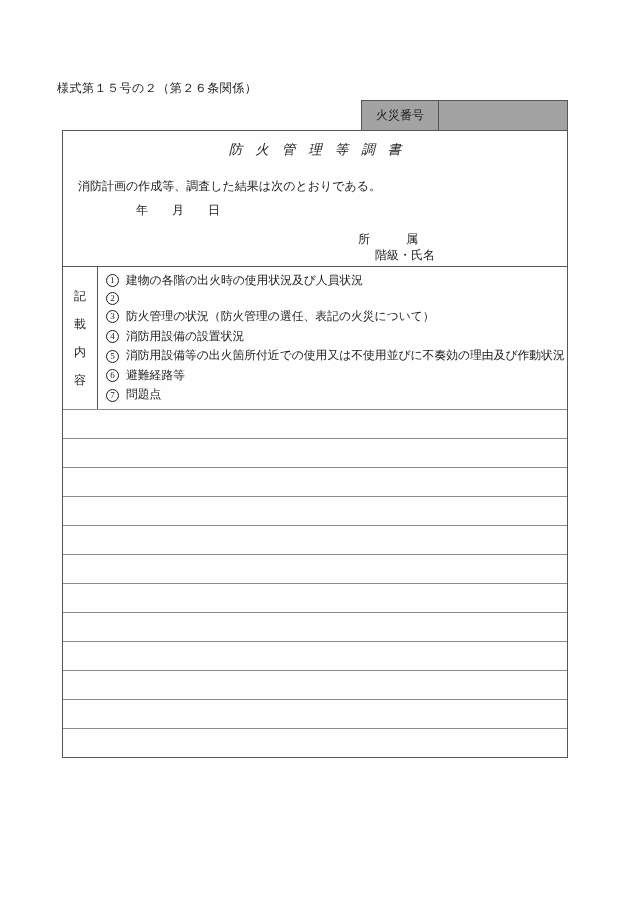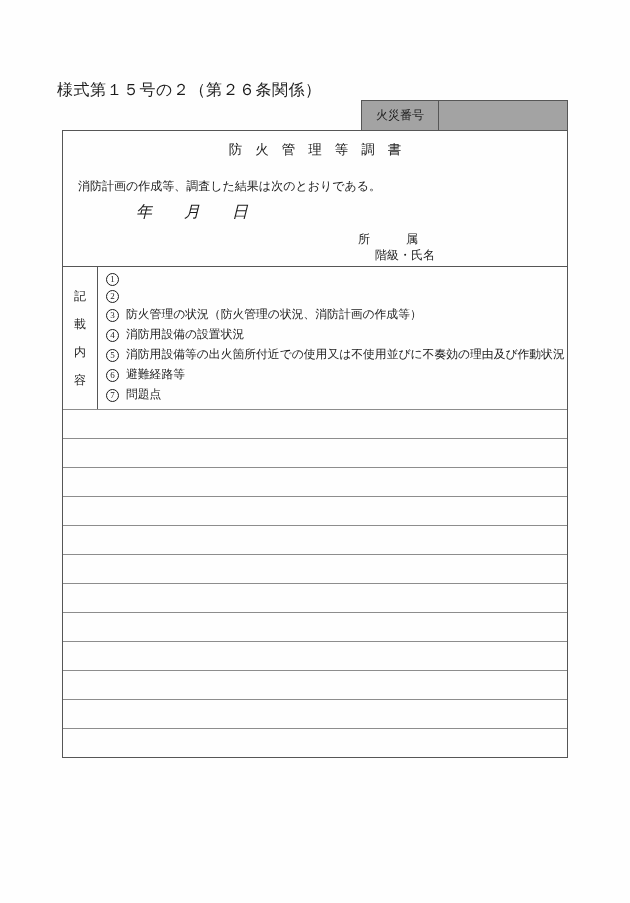--- a/index.html
+++ b/index.html
@@ -9,21 +9,21 @@
     height: 903px;
     background: #fefefe;
     font-family: "Liberation Serif", "DejaVu Serif", serif;
     color: #1c1c1c;
     overflow: hidden;
   }
   .form-label {
     position: absolute;
     left: 57px;
     top: 80px;
-    font-size: 16px;
+    font-size: 12px;
     letter-spacing: 0.5px;
     white-space: nowrap;
   }
   .fire-num-box {
     position: absolute;
     left: 361px;
     top: 100px;
     width: 207px;
     height: 31px;
     border: 1px solid #565656;
@@ -62,35 +62,35 @@
   .form-title {
     position: absolute;
     left: 0;
     right: 0;
     top: 10px;
     text-align: center;
     font-size: 13.5px;
     letter-spacing: 13px;
     text-indent: 13px;
     white-space: nowrap;
+    font-style: italic;
   }
   .statement {
     position: absolute;
     left: 15px;
     top: 47px;
     font-size: 12px;
     white-space: nowrap;
   }
   .date-line {
     position: absolute;
     left: 73px;
     top: 71px;
-    font-size: 16px;
-    white-space: nowrap;
-    font-style: italic;
+    font-size: 12px;
+    white-space: nowrap;
   }
   .affiliation {
     position: absolute;
     left: 295px;
     top: 100px;
     font-size: 12px;
     white-space: nowrap;
   }
   .rank-name {
     position: absolute;
@@ -180,27 +180,28 @@
     <div class="entry-section">
       <div class="side-col">
         <span>記</span>
         <span>載</span>
         <span>内</span>
         <span>容</span>
       </div>
       <div class="items" id="items-list">
           <div class="item">
             <span class="circ">1</span>
+            <span>建物の各階の出火時の使用状況及び人員状況</span>
           </div>
           <div class="item">
             <span class="circ">2</span>
           </div>
           <div class="item">
             <span class="circ">3</span>
-            <span>防火管理の状況（防火管理の状況、消防計画の作成等）</span>
+            <span>防火管理の状況（防火管理の選任、表記の火災について）</span>
           </div>
           <div class="item">
             <span class="circ">4</span>
             <span>消防用設備の設置状況</span>
           </div>
           <div class="item">
             <span class="circ">5</span>
             <span>消防用設備等の出火箇所付近での使用又は不使用並びに不奏効の理由及び作動状況</span>
           </div>
           <div class="item">

